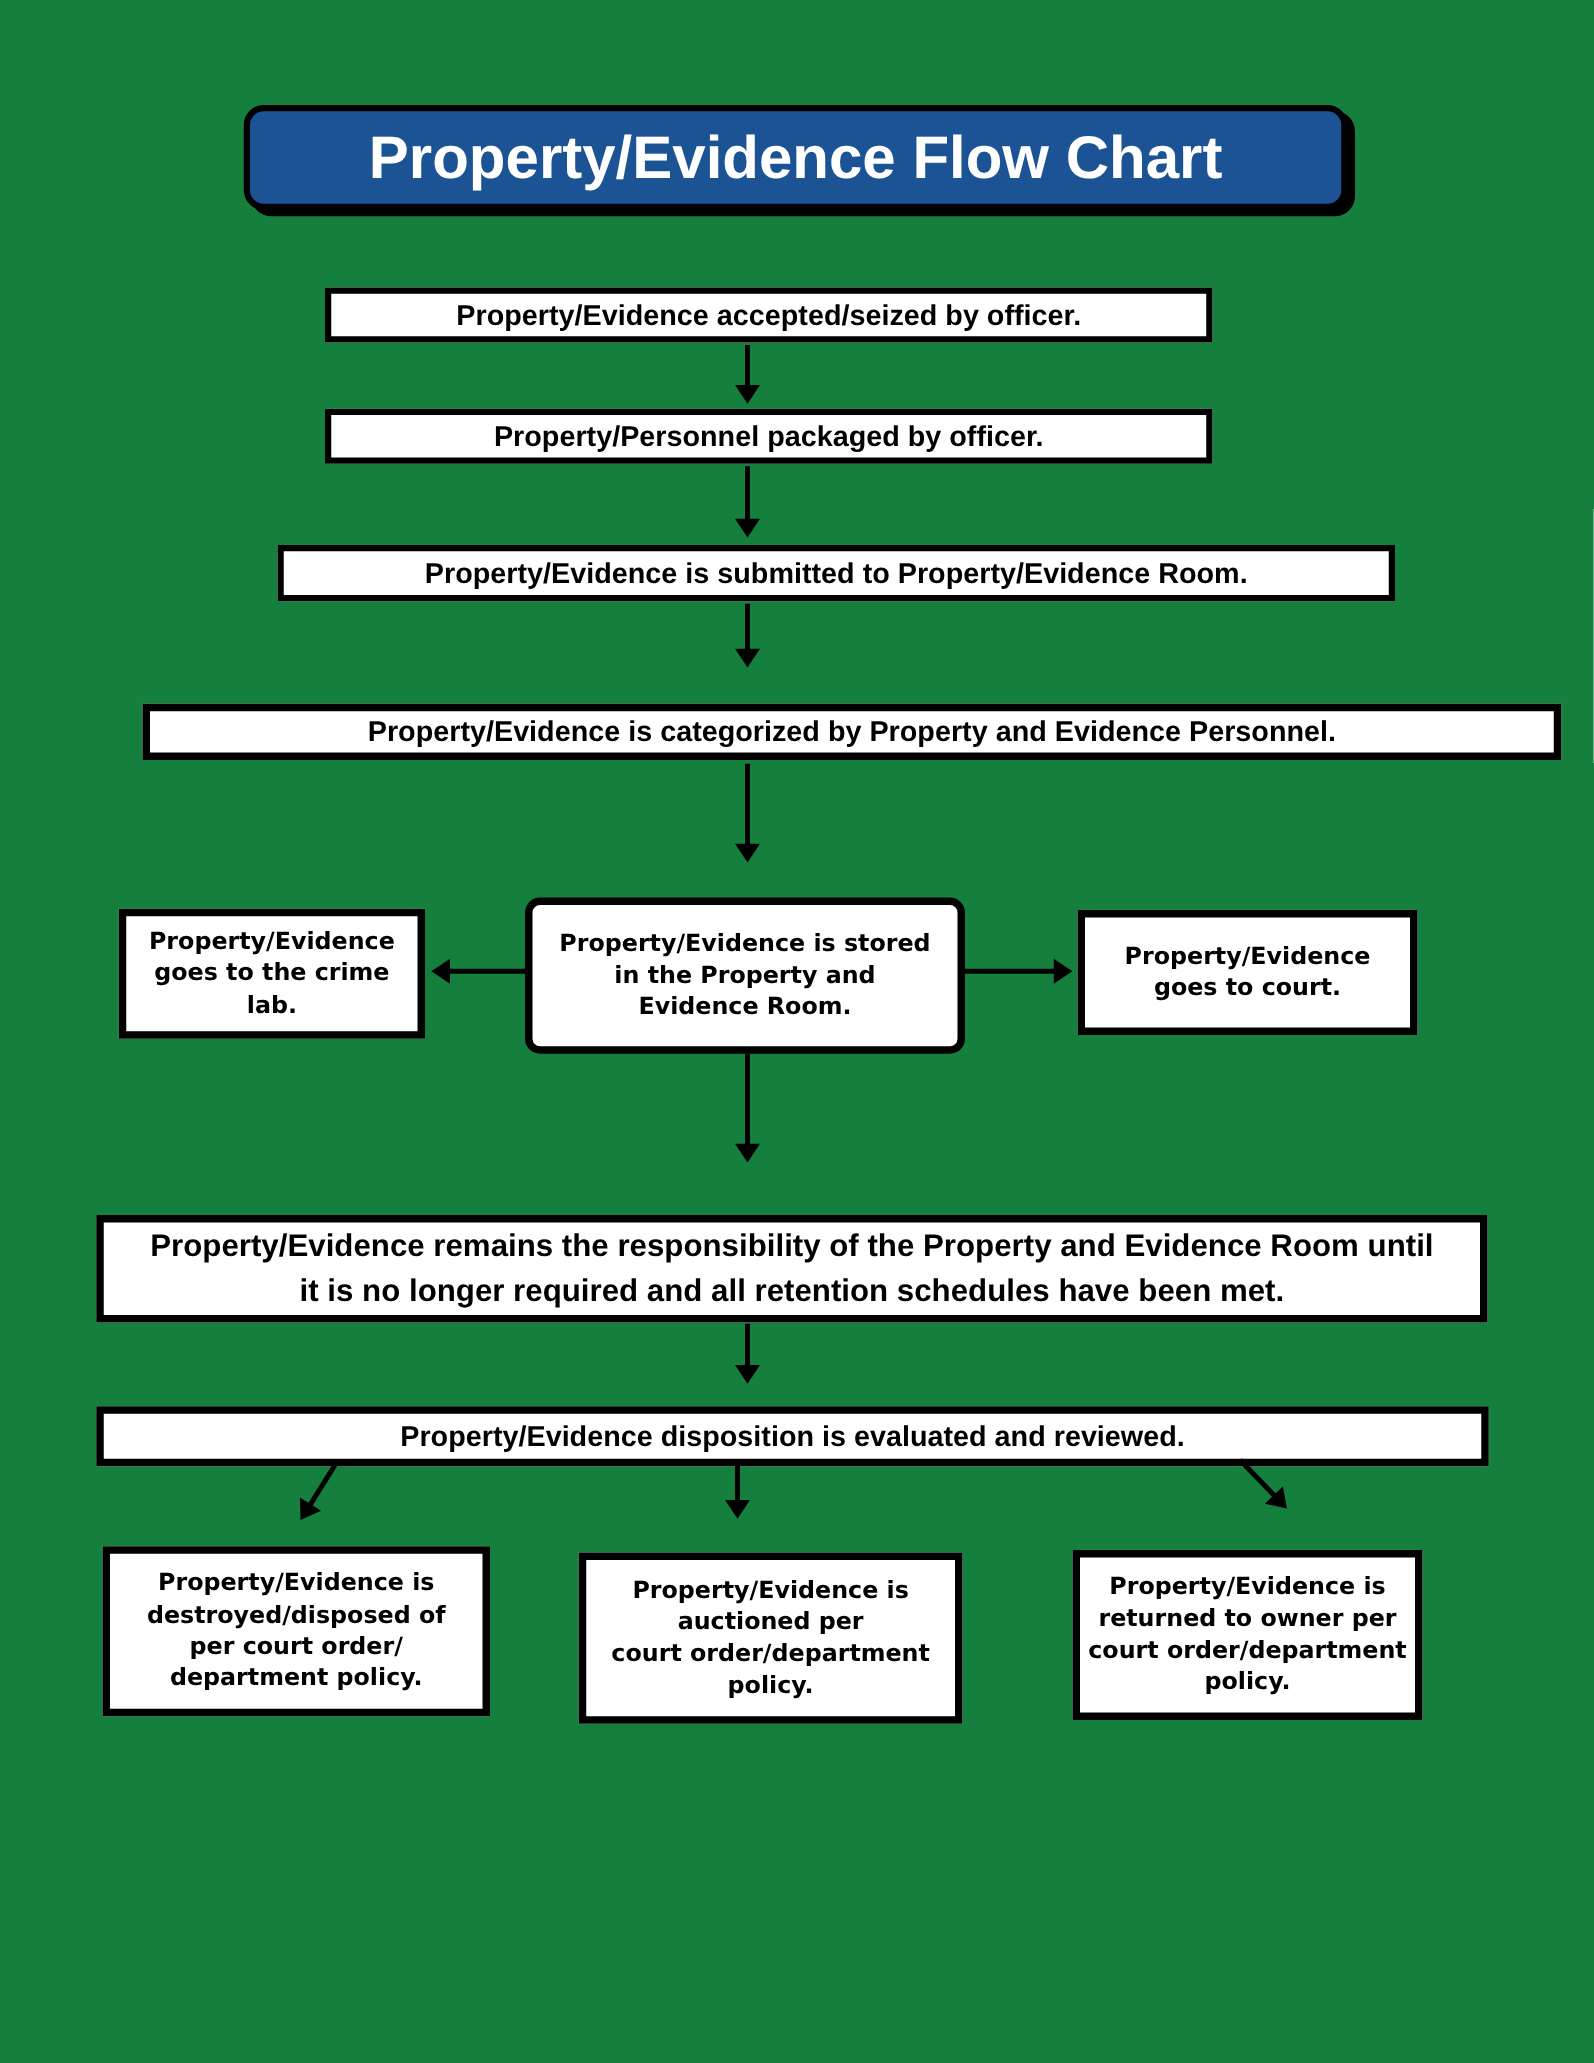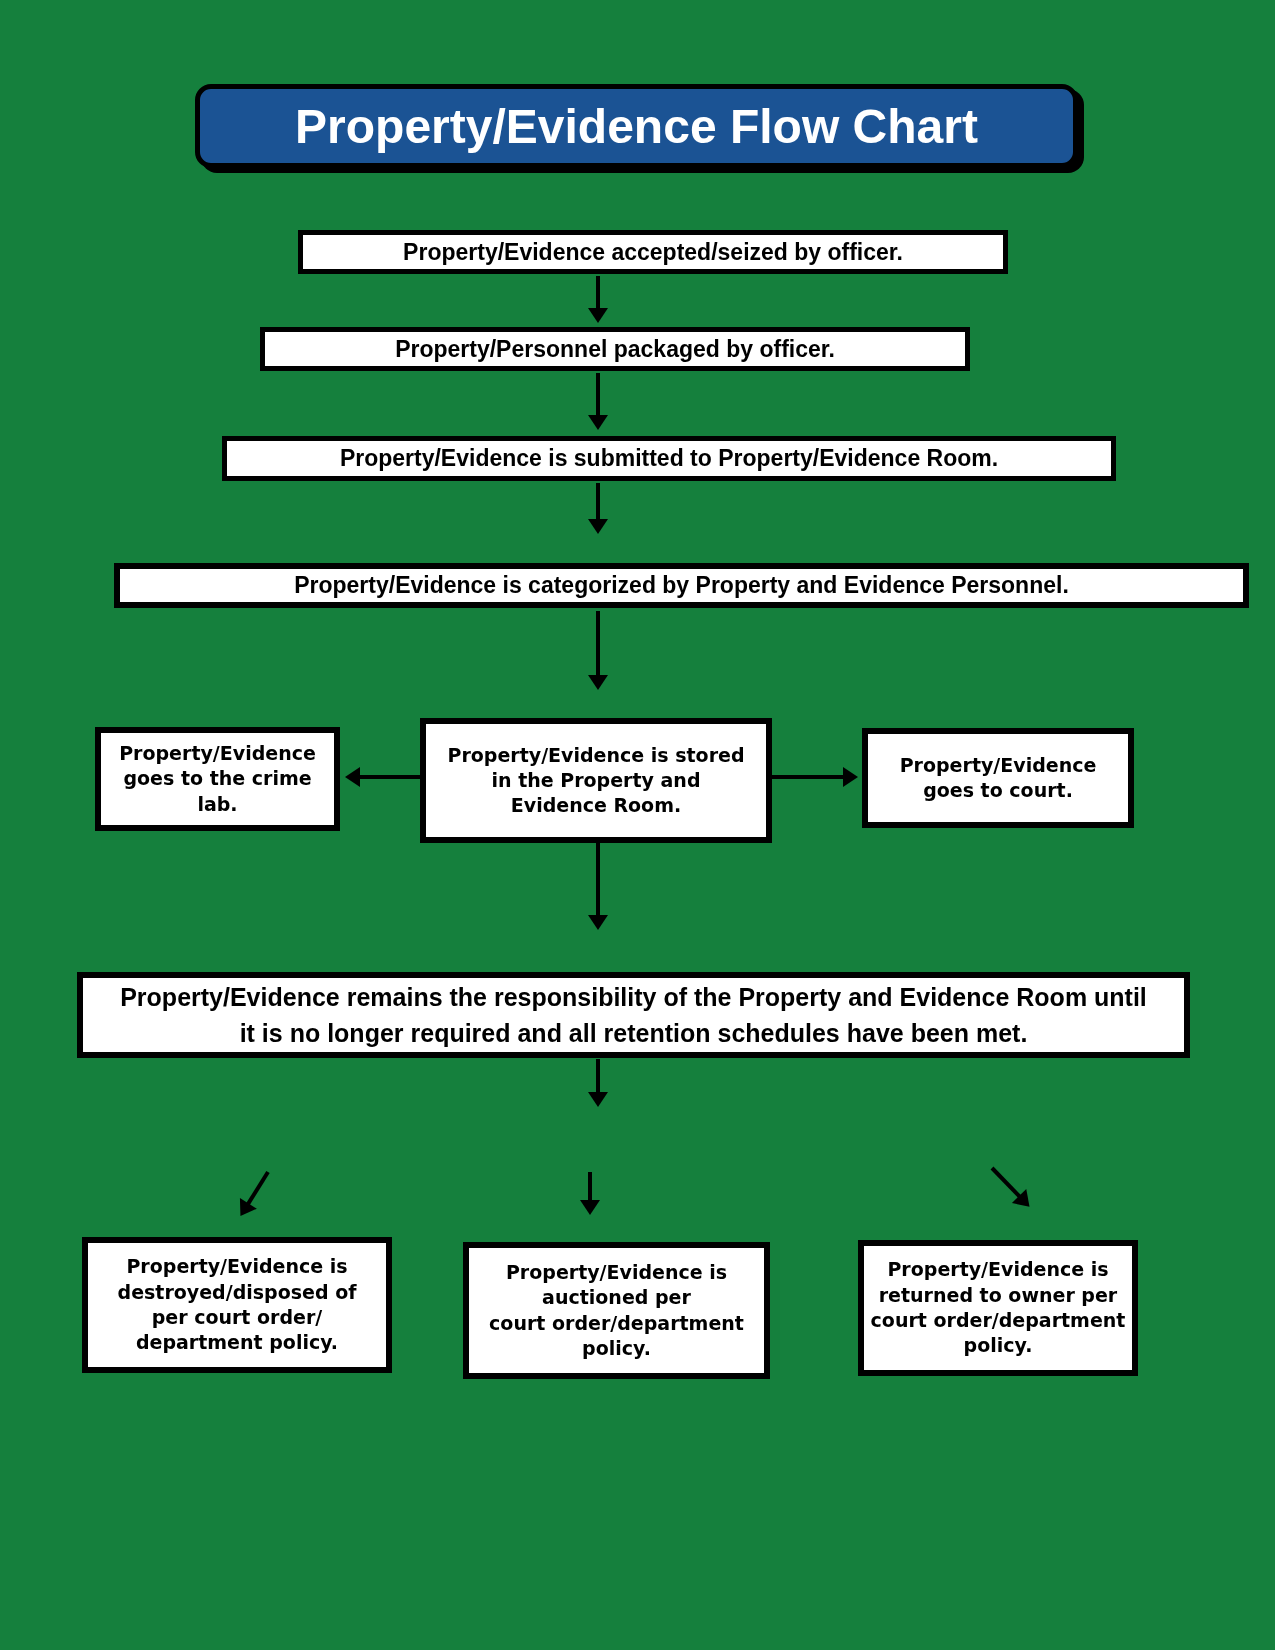--- a/index.html
+++ b/index.html
@@ -46,21 +46,21 @@
     border-top:10px solid transparent; border-bottom:10px solid transparent;
     border-left:15px solid #000; }
 </style>
 </head>
 <body>
 
 <div class="page">
 
   <div class="title-box">Property/Evidence Flow Chart</div>
 
-  <div class="node single" style="left:260px; top:230px; width:710px; height:44px;margin-left:38px;">Property/Evidence accepted/seized by officer.</div>
+  <div class="node single" style="left:260px; top:230px; width:710px; height:44px;">Property/Evidence accepted/seized by officer.</div>
 
   <div class="varrow" style="left:587px; top:276px; height:47px;">
     <div class="stem"></div>
     <div class="head"></div>
   </div>
 
   <div class="node single" style="left:260px; top:327px; width:710px; height:44px;">Property/Personnel packaged by officer.</div>
 
   <div class="varrow" style="left:587px; top:373px; height:57px;">
     <div class="stem"></div>
@@ -83,21 +83,21 @@
 
   <div class="node multi wide b6" style="left:95px; top:727px; width:245px; height:104px;">Property/Evidence
 goes to the crime
 lab.</div>
 
   <div class="harrow left" style="left:345px; top:766px; width:75px;">
     <div class="stem"></div>
     <div class="head"></div>
   </div>
 
-  <div class="node multi wide b6" style="left:420px; top:718px; width:352px; height:125px;">Property/Evidence is stored
+  <div class="node multi wide b6" style="left:420px; top:718px; width:352px; height:125px;border-radius:12px;">Property/Evidence is stored
 in the Property and
 Evidence Room.</div>
 
   <div class="harrow right" style="left:772px; top:766px; width:86px;">
     <div class="stem"></div>
     <div class="head"></div>
   </div>
 
   <div class="node multi wide b6" style="left:862px; top:728px; width:272px; height:100px;">Property/Evidence
 goes to court.</div>
@@ -108,20 +108,21 @@
   </div>
 
   <div class="node resp b6" style="left:77px; top:972px; width:1113px; height:86px;">Property/Evidence remains the responsibility of the Property and Evidence Room until
 it is no longer required and all retention schedules have been met.</div>
 
   <div class="varrow" style="left:587px; top:1059px; height:48px;">
     <div class="stem"></div>
     <div class="head"></div>
   </div>
 
+  <div class="node single b6" style="left:77px; top:1125px; width:1114px; height:48px;">Property/Evidence disposition is evaluated and reviewed.</div>
 
   <div class="varrow" style="left:257px; top:1172px; height:52px; transform:rotate(32deg); transform-origin:11px 0;">
     <div class="stem"></div>
     <div class="head"></div>
   </div>
 
   <div class="varrow" style="left:579px; top:1172px; height:43px;">
     <div class="stem"></div>
     <div class="head"></div>
   </div>

